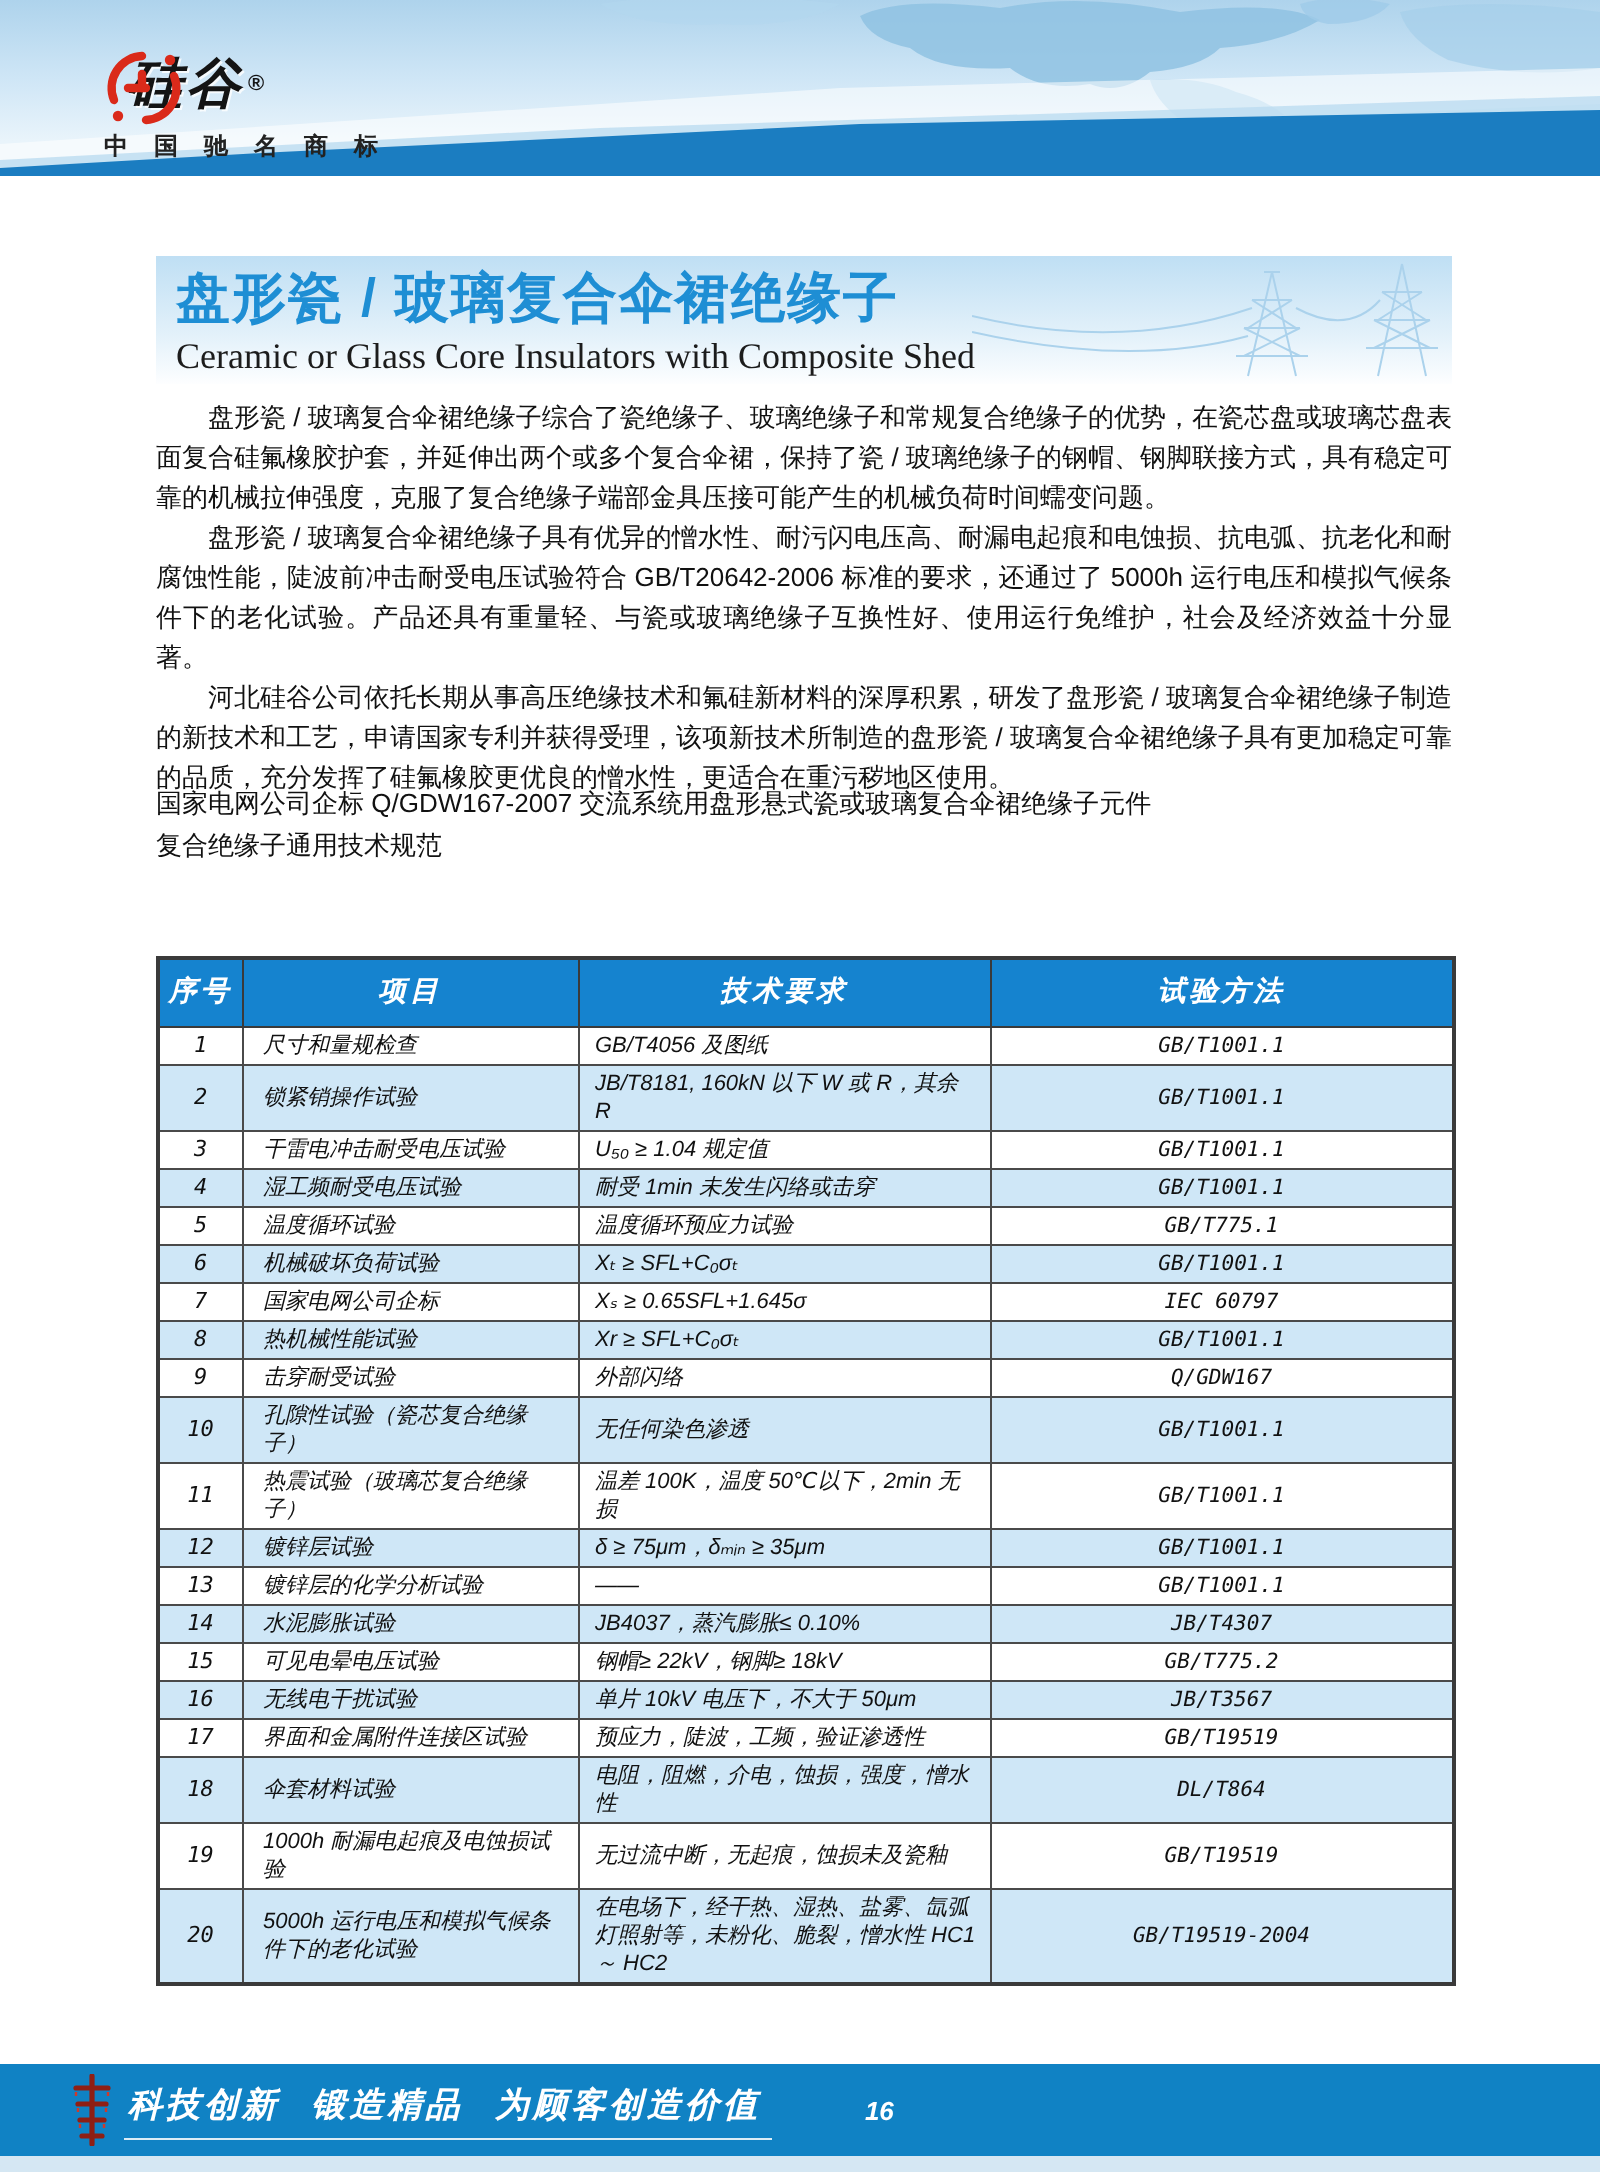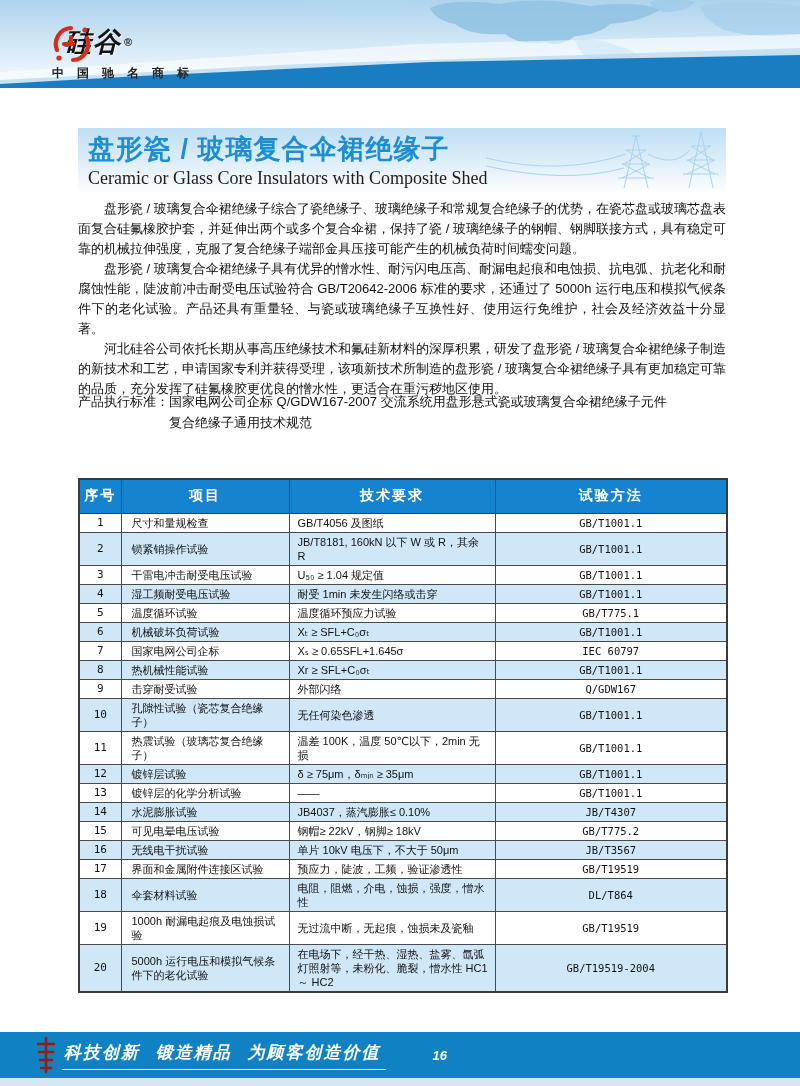--- a/index.html
+++ b/index.html
@@ -34,21 +34,21 @@
   .intro { position:absolute; top:199px; left:78px; width:648px; }
   .intro p { font-size:13px; line-height:20px; text-align:justify; text-indent:2em; color:#111; }
 
   
   .standards { position:absolute; top:391px; left:78px; width:648px; display:flex;
     font-size:13px; line-height:21px; color:#111; }
   .std-label { white-space:nowrap; }
   .std-lines div { white-space:nowrap; }
 
   
-  .table-wrap { position:absolute; top:478px; left:78px; width:648px; }
+  .table-wrap { position:absolute; top:478px; left:78px; width:648px;font-style:italic; }
   table { width:648px; border-collapse:collapse; table-layout:fixed; border:2px solid #3a3a3a; }
   th { height:34px; background:#1583cf; color:#ffffff; font-size:14px; font-weight:bold;
     letter-spacing:2px; border:1px solid #3a3a3a; text-align:center; }
   td { border:1px solid #4a4a4a; font-size:11px; line-height:14px; padding:2px 6px; height:18px;
     color:#111; background:#ffffff; }
   tbody tr:nth-child(even) td { background:#cfe7f7; }
   td.c0 { text-align:center; font-family:"DejaVu Sans Mono",monospace; font-size:11px; }
   td.c1 { text-align:left; padding-left:10px;margin-top:20px; }
   td.c2 { text-align:left; padding-left:8px; }
   td.c3 { text-align:center; font-family:"DejaVu Sans Mono",monospace; font-size:10.5px; }
@@ -113,21 +113,20 @@
   <div class="title-en">Ceramic or Glass Core Insulators with Composite Shed</div>
 </div>
 
 <div class="intro">
   <p>盘形瓷 / 玻璃复合伞裙绝缘子综合了瓷绝缘子、玻璃绝缘子和常规复合绝缘子的优势，在瓷芯盘或玻璃芯盘表面复合硅氟橡胶护套，并延伸出两个或多个复合伞裙，保持了瓷 / 玻璃绝缘子的钢帽、钢脚联接方式，具有稳定可靠的机械拉伸强度，克服了复合绝缘子端部金具压接可能产生的机械负荷时间蠕变问题。</p>
   <p>盘形瓷 / 玻璃复合伞裙绝缘子具有优异的憎水性、耐污闪电压高、耐漏电起痕和电蚀损、抗电弧、抗老化和耐腐蚀性能，陡波前冲击耐受电压试验符合 GB/T20642-2006 标准的要求，还通过了 5000h 运行电压和模拟气候条件下的老化试验。产品还具有重量轻、与瓷或玻璃绝缘子互换性好、使用运行免维护，社会及经济效益十分显著。</p>
   <p>河北硅谷公司依托长期从事高压绝缘技术和氟硅新材料的深厚积累，研发了盘形瓷 / 玻璃复合伞裙绝缘子制造的新技术和工艺，申请国家专利并获得受理，该项新技术所制造的盘形瓷 / 玻璃复合伞裙绝缘子具有更加稳定可靠的品质，充分发挥了硅氟橡胶更优良的憎水性，更适合在重污秽地区使用。</p>
 </div>
 
 <div class="standards">
-  <div class="std-label">产品执行标准：</div>
   <div class="std-lines">
     <div>国家电网公司企标 Q/GDW167-2007 交流系统用盘形悬式瓷或玻璃复合伞裙绝缘子元件</div>
     <div>复合绝缘子通用技术规范</div>
   </div>
 </div>
 
 <div class="table-wrap">
   <table>
     <colgroup>
         <col style="width:42px">

